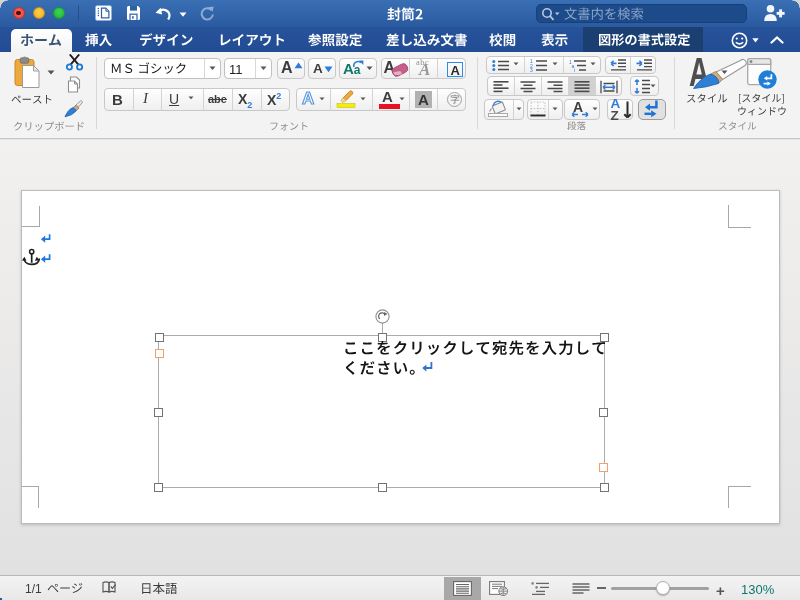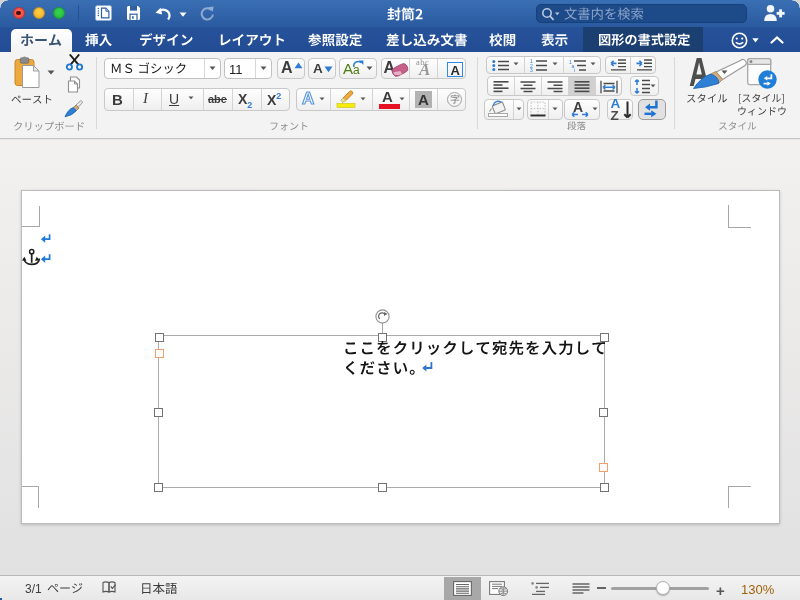--- a/index.html
+++ b/index.html
@@ -156,21 +156,21 @@
 <div class="abs" style="left:281px;top:58.5px;font-size:16px;font-weight:bold;color:#3c3c3c">A</div>
 <svg class="abs" style="left:294px;top:62px" width="9" height="7" viewBox="0 0 9 7">
     <path d="M4.5 0.5 L8.5 6.2 H0.5 z" fill="#2e7cd6"></path>
   </svg>
 <div class="abs" style="left:308px;top:58px;width:28px;height:21px;background:linear-gradient(#fefefe,#f0efef);border:1px solid #c9c8c8;border-radius:4px;"></div>
 <div class="abs" style="left:313px;top:61px;font-size:13.5px;font-weight:bold;color:#3c3c3c">A</div>
 <svg class="abs" style="left:324px;top:66px" width="9" height="7" viewBox="0 0 9 7">
     <path d="M0.5 0.5 H8.5 L4.5 6.2 z" fill="#2e7cd6"></path>
   </svg>
 <div class="abs" style="left:339px;top:58px;width:38px;height:21px;background:linear-gradient(#fefefe,#f0efef);border:1px solid #c9c8c8;border-radius:4px;"></div>
-<div class="abs" style="left:343px;top:60px;font-size:15px;font-weight:normal;color:#4d7c0f">A<span style="font-size:12px">a</span></div>
+<div class="abs" style="left:343px;top:60px;font-size:15px;font-weight:bold;color:#0f766e">A<span style="font-size:12px">a</span></div>
 <svg class="abs" style="left:353px;top:59.5px" width="11" height="8" viewBox="0 0 11 8">
 <path d="M1 7 A4.2 4.2 0 0 1 8 2.8" fill="none" stroke="#2e7cd6" stroke-width="1.5"></path>
 <path d="M5.8 0.4 h4.6 v4.6 z" fill="#2e7cd6"></path>
   </svg>
 <svg class="abs" style="left:366px;top:66px" width="7" height="4" viewBox="0 0 7 4">
     <path d="M0.5 0.5 h6 L3.5 3.94 z" fill="#555"></path>
   </svg>
 <div class="abs" style="left:381px;top:58px;width:85px;height:21px;background:linear-gradient(#fefefe,#f0efef);border:1px solid #c9c8c8;border-radius:4px;"></div>
 <div class="abs" style="left:409px;top:59px;width:1px;height:19px;background:#d4d3d3"></div>
 <div class="abs" style="left:437px;top:59px;width:1px;height:19px;background:#d4d3d3"></div>
@@ -434,21 +434,21 @@
       <path d="M3.4 2.5Q4.3 2.6 5.4 2.6Q6.4 2.7 7.6 2.7Q8.4 2.7 9.2 2.6Q10.0 2.6 10.7 2.6Q11.5 2.5 12.0 2.5V4.3Q11.5 4.3 10.8 4.4Q10.0 4.4 9.2 4.5Q8.4 4.5 7.6 4.5Q6.4 4.5 5.4 4.4Q4.4 4.4 3.4 4.3ZM4.6 9.0Q4.4 9.4 4.4 9.8Q4.3 10.2 4.3 10.6Q4.3 11.4 5.1 11.9Q5.9 12.4 7.6 12.4Q8.7 12.4 9.6 12.3Q10.6 12.2 11.5 12.1Q12.3 11.9 13.0 11.8L13.0 13.7Q12.4 13.8 11.5 14.0Q10.7 14.1 9.7 14.2Q8.8 14.2 7.7 14.2Q6.0 14.2 4.8 13.9Q3.6 13.5 3.0 12.8Q2.4 12.0 2.4 11.0Q2.4 10.3 2.5 9.8Q2.7 9.2 2.8 8.8Z M20.0 2.5Q20.9 2.6 21.9 2.6Q23.0 2.7 24.2 2.7Q24.9 2.7 25.7 2.6Q26.5 2.6 27.3 2.6Q28.0 2.5 28.6 2.5V4.3Q28.1 4.3 27.3 4.4Q26.6 4.4 25.7 4.5Q24.9 4.5 24.2 4.5Q23.0 4.5 22.0 4.4Q20.9 4.4 20.0 4.3ZM21.1 9.0Q21.0 9.4 20.9 9.8Q20.8 10.2 20.8 10.6Q20.8 11.4 21.6 11.9Q22.4 12.4 24.2 12.4Q25.2 12.4 26.2 12.3Q27.2 12.2 28.0 12.1Q28.9 11.9 29.6 11.8L29.6 13.7Q28.9 13.8 28.1 14.0Q27.3 14.1 26.3 14.2Q25.3 14.2 24.2 14.2Q22.5 14.2 21.3 13.9Q20.2 13.5 19.6 12.8Q19.0 12.0 19.0 11.0Q19.0 10.3 19.1 9.8Q19.2 9.2 19.3 8.8Z M40.5 1.3Q40.4 1.7 40.3 2.3Q40.1 3.0 39.8 3.8Q39.5 4.4 39.2 5.1Q38.8 5.7 38.5 6.2Q38.7 6.1 39.0 6.0Q39.4 5.9 39.7 5.9Q40.1 5.9 40.3 5.9Q41.3 5.9 41.9 6.4Q42.6 7.0 42.6 8.0Q42.6 8.3 42.6 8.8Q42.6 9.2 42.6 9.7Q42.6 10.2 42.6 10.7Q42.6 11.1 42.6 11.5H41.0Q41.0 11.2 41.0 10.9Q41.0 10.5 41.0 10.1Q41.0 9.6 41.0 9.2Q41.0 8.9 41.0 8.5Q41.0 7.8 40.6 7.5Q40.2 7.2 39.7 7.2Q39.0 7.2 38.4 7.5Q37.7 7.9 37.2 8.3Q36.9 8.7 36.5 9.1Q36.2 9.5 35.8 10.0L34.3 8.9Q35.3 7.9 36.1 7.0Q36.8 6.1 37.3 5.3Q37.8 4.4 38.1 3.7Q38.4 3.0 38.5 2.4Q38.7 1.7 38.7 1.1ZM34.8 2.8Q35.4 2.8 36.2 2.9Q37.0 2.9 37.5 2.9Q38.6 2.9 39.8 2.9Q41.0 2.8 42.2 2.7Q43.5 2.6 44.6 2.4L44.6 4.0Q43.8 4.2 42.8 4.2Q41.9 4.3 40.9 4.4Q39.9 4.4 39.0 4.5Q38.2 4.5 37.4 4.5Q37.1 4.5 36.7 4.5Q36.2 4.5 35.7 4.4Q35.3 4.4 34.8 4.4ZM47.0 7.0Q46.8 7.0 46.5 7.1Q46.1 7.3 45.8 7.4Q45.5 7.5 45.3 7.6Q44.5 7.9 43.5 8.3Q42.5 8.7 41.4 9.3Q40.6 9.7 40.1 10.0Q39.6 10.4 39.3 10.8Q39.1 11.2 39.1 11.7Q39.1 12.0 39.2 12.3Q39.4 12.5 39.7 12.6Q40.0 12.7 40.4 12.8Q40.9 12.9 41.5 12.9Q42.4 12.9 43.6 12.7Q44.8 12.6 45.8 12.4L45.8 14.2Q45.2 14.3 44.5 14.3Q43.7 14.4 42.9 14.4Q42.1 14.5 41.4 14.5Q40.2 14.5 39.3 14.3Q38.4 14.0 37.8 13.5Q37.3 12.9 37.3 12.0Q37.3 11.2 37.6 10.5Q38.0 9.9 38.6 9.4Q39.1 8.9 39.8 8.5Q40.6 8.0 41.2 7.7Q42.0 7.3 42.6 7.0Q43.2 6.8 43.7 6.5Q44.2 6.3 44.7 6.1Q45.1 5.9 45.5 5.7Q45.9 5.6 46.3 5.4Z M63.5 4.0Q63.3 4.2 63.2 4.5Q63.1 4.8 63.0 5.0Q62.8 5.7 62.4 6.6Q62.1 7.5 61.5 8.4Q61.0 9.4 60.3 10.2Q59.2 11.6 57.7 12.6Q56.2 13.7 54.1 14.6L52.4 13.1Q54.0 12.6 55.1 12.0Q56.2 11.4 57.1 10.7Q58.0 10.0 58.7 9.3Q59.2 8.6 59.7 7.8Q60.1 7.0 60.5 6.3Q60.8 5.5 60.9 4.9H55.6L56.2 3.3Q56.4 3.3 56.9 3.3Q57.4 3.3 58.0 3.3Q58.6 3.3 59.2 3.3Q59.7 3.3 60.2 3.3Q60.6 3.3 60.8 3.3Q61.1 3.3 61.5 3.2Q61.8 3.2 62.0 3.1ZM58.4 1.6Q58.1 1.9 57.9 2.4Q57.6 2.8 57.5 3.0Q57.0 4.0 56.2 4.9Q55.5 5.9 54.5 6.9Q53.6 7.8 52.4 8.6L50.9 7.5Q51.9 6.9 52.7 6.2Q53.4 5.5 54.0 4.8Q54.6 4.2 55.0 3.5Q55.4 2.9 55.7 2.4Q55.9 2.1 56.1 1.7Q56.3 1.3 56.3 0.9Z M78.5 1.7Q78.5 2.0 78.5 2.4Q78.5 2.7 78.5 3.2Q78.5 3.6 78.5 4.1Q78.5 4.7 78.5 5.2Q78.5 5.7 78.5 6.1Q78.5 7.4 78.4 8.3Q78.2 9.3 78.0 10.0Q77.8 10.6 77.5 11.2Q77.2 11.7 76.7 12.2Q76.2 12.8 75.6 13.2Q74.9 13.7 74.2 14.0Q73.6 14.3 73.0 14.4L71.5 12.9Q72.7 12.6 73.6 12.2Q74.5 11.7 75.3 10.9Q75.7 10.5 75.9 10.0Q76.2 9.5 76.3 9.0Q76.4 8.4 76.5 7.7Q76.5 6.9 76.5 6.0Q76.5 5.6 76.5 5.1Q76.5 4.5 76.5 4.0Q76.5 3.5 76.5 3.2Q76.5 2.7 76.5 2.4Q76.5 2.0 76.4 1.7ZM71.3 1.8Q71.3 2.1 71.3 2.4Q71.3 2.6 71.3 3.0Q71.3 3.1 71.3 3.5Q71.3 3.9 71.3 4.4Q71.3 4.9 71.3 5.5Q71.3 6.1 71.3 6.6Q71.3 7.2 71.3 7.6Q71.3 8.0 71.3 8.2Q71.3 8.5 71.3 8.9Q71.3 9.2 71.3 9.5H69.3Q69.3 9.3 69.4 8.9Q69.4 8.5 69.4 8.2Q69.4 8.0 69.4 7.6Q69.4 7.2 69.4 6.6Q69.4 6.1 69.4 5.5Q69.4 4.9 69.4 4.4Q69.4 3.9 69.4 3.5Q69.4 3.1 69.4 3.0Q69.4 2.8 69.4 2.4Q69.4 2.1 69.3 1.8Z M90.5 4.5Q90.6 4.8 90.8 5.2Q90.9 5.7 91.1 6.2Q91.3 6.7 91.5 7.2Q91.7 7.6 91.7 7.9L90.1 8.5Q90.0 8.2 89.9 7.7Q89.7 7.3 89.5 6.8Q89.3 6.3 89.2 5.8Q89.0 5.3 88.8 5.1ZM96.2 5.6Q96.1 5.9 96.0 6.1Q95.9 6.4 95.8 6.6Q95.5 7.8 95.0 9.0Q94.5 10.2 93.7 11.2Q92.6 12.6 91.3 13.5Q89.9 14.5 88.6 15.0L87.1 13.5Q88.0 13.3 88.9 12.8Q89.8 12.4 90.7 11.7Q91.6 11.1 92.2 10.3Q92.7 9.6 93.2 8.7Q93.6 7.9 93.9 6.9Q94.1 5.9 94.2 4.9ZM86.9 5.3Q87.0 5.6 87.2 6.1Q87.4 6.5 87.6 7.0Q87.8 7.6 88.0 8.0Q88.2 8.5 88.3 8.8L86.6 9.5Q86.5 9.2 86.4 8.7Q86.2 8.2 86.0 7.6Q85.7 7.1 85.6 6.6Q85.4 6.2 85.2 5.9Z M113.1 4.0Q113.0 4.2 112.9 4.5Q112.7 4.8 112.6 5.0Q112.4 5.7 112.1 6.6Q111.7 7.5 111.2 8.4Q110.6 9.4 109.9 10.2Q108.8 11.6 107.4 12.6Q105.9 13.7 103.7 14.6L102.1 13.1Q103.6 12.6 104.8 12.0Q105.9 11.4 106.8 10.7Q107.6 10.0 108.3 9.3Q108.9 8.6 109.3 7.8Q109.8 7.0 110.1 6.3Q110.5 5.5 110.6 4.9H105.2L105.9 3.3Q106.1 3.3 106.5 3.3Q107.0 3.3 107.6 3.3Q108.2 3.3 108.8 3.3Q109.4 3.3 109.8 3.3Q110.3 3.3 110.4 3.3Q110.8 3.3 111.1 3.2Q111.5 3.2 111.7 3.1ZM108.0 1.6Q107.8 1.9 107.5 2.4Q107.3 2.8 107.2 3.0Q106.6 4.0 105.9 4.9Q105.1 5.9 104.2 6.9Q103.2 7.8 102.1 8.6L100.5 7.5Q101.5 6.9 102.3 6.2Q103.1 5.5 103.7 4.8Q104.2 4.2 104.7 3.5Q105.1 2.9 105.4 2.4Q105.5 2.1 105.7 1.7Q105.9 1.3 106.0 0.9Z M121.5 1.4Q121.4 1.9 121.4 2.4Q121.3 2.9 121.3 3.3Q121.3 4.0 121.2 4.9Q121.2 5.8 121.2 6.8Q121.1 7.9 121.1 8.8Q121.1 9.8 121.1 10.6Q121.1 11.4 121.4 11.9Q121.7 12.3 122.2 12.5Q122.7 12.7 123.3 12.7Q124.3 12.7 125.1 12.5Q125.9 12.2 126.6 11.8Q127.3 11.3 127.8 10.7Q128.3 10.2 128.7 9.5L130.0 11.1Q129.6 11.6 129.0 12.2Q128.4 12.9 127.6 13.4Q126.8 13.9 125.7 14.3Q124.6 14.6 123.3 14.6Q122.1 14.6 121.2 14.2Q120.3 13.8 119.8 13.0Q119.3 12.2 119.3 10.9Q119.3 10.3 119.3 9.4Q119.3 8.6 119.3 7.7Q119.3 6.8 119.4 6.0Q119.4 5.1 119.4 4.4Q119.4 3.8 119.4 3.3Q119.4 2.8 119.4 2.3Q119.3 1.8 119.2 1.4Z M133.6 3.1Q134.0 3.1 134.4 3.0Q134.8 3.0 135.0 3.0Q135.5 3.0 136.2 2.9Q136.9 2.8 137.8 2.7Q138.7 2.7 139.7 2.6Q140.7 2.5 141.8 2.4Q142.6 2.3 143.4 2.3Q144.2 2.2 144.9 2.2Q145.6 2.1 146.1 2.1L146.1 3.9Q145.7 3.9 145.1 3.9Q144.6 3.9 144.1 4.0Q143.5 4.0 143.1 4.1Q142.4 4.3 141.8 4.8Q141.1 5.3 140.7 5.9Q140.2 6.5 140.0 7.2Q139.7 7.9 139.7 8.6Q139.7 9.4 140.0 10.0Q140.3 10.6 140.8 11.1Q141.3 11.5 141.9 11.8Q142.6 12.1 143.3 12.2Q144.1 12.3 144.9 12.4L144.2 14.3Q143.3 14.2 142.4 14.0Q141.4 13.7 140.6 13.3Q139.8 12.9 139.2 12.3Q138.6 11.6 138.3 10.8Q137.9 10.0 137.9 9.0Q137.9 7.9 138.3 6.9Q138.7 5.9 139.3 5.2Q139.8 4.5 140.4 4.1Q140.0 4.1 139.3 4.2Q138.7 4.3 137.9 4.4Q137.2 4.5 136.4 4.6Q135.7 4.7 135.0 4.8Q134.3 4.9 133.7 5.0Z M155.8 0.5H157.5V2.7H155.8ZM150.0 1.9H163.4V5.0H161.7V3.5H151.7V5.2H150.0ZM158.0 5.4H161.8V6.9H158.0ZM152.4 6.0H155.8V7.4H152.4ZM157.3 5.4H158.9V12.5Q158.9 13.0 159.1 13.2Q159.2 13.3 159.7 13.3Q159.8 13.3 160.0 13.3Q160.3 13.3 160.6 13.3Q160.9 13.3 161.2 13.3Q161.5 13.3 161.6 13.3Q161.9 13.3 162.0 13.1Q162.2 13.0 162.3 12.6Q162.3 12.1 162.4 11.3Q162.6 11.5 163.1 11.7Q163.5 11.9 163.8 12.0Q163.7 13.1 163.5 13.7Q163.3 14.3 162.9 14.6Q162.5 14.8 161.8 14.8Q161.6 14.8 161.4 14.8Q161.2 14.8 160.9 14.8Q160.6 14.8 160.3 14.8Q160.0 14.8 159.8 14.8Q159.5 14.8 159.4 14.8Q158.6 14.8 158.2 14.6Q157.7 14.4 157.5 13.9Q157.3 13.4 157.3 12.6ZM152.8 4.1 154.4 4.5Q153.8 6.3 152.8 7.8Q151.8 9.3 150.5 10.3Q150.4 10.1 150.2 9.9Q150.0 9.7 149.7 9.5Q149.5 9.3 149.3 9.1Q150.5 8.3 151.4 7.0Q152.3 5.6 152.8 4.1ZM155.3 6.0H155.6L155.9 5.9L157.0 6.2Q156.5 8.6 155.7 10.3Q154.8 12.0 153.5 13.2Q152.2 14.4 150.6 15.1Q150.5 14.8 150.3 14.6Q150.2 14.3 150.0 14.1Q149.8 13.8 149.6 13.7Q151.1 13.1 152.3 12.1Q153.4 11.1 154.2 9.6Q155.0 8.1 155.3 6.2ZM151.0 9.1 152.1 8.1Q152.5 8.3 153.0 8.7Q153.5 9.0 153.9 9.4Q154.3 9.7 154.5 10.1L153.4 11.2Q153.2 10.9 152.8 10.5Q152.4 10.1 151.9 9.7Q151.4 9.4 151.0 9.1ZM161.2 5.4H162.8Q162.8 5.4 162.7 5.6Q162.7 5.8 162.7 6.0Q162.7 7.4 162.7 8.3Q162.7 9.2 162.6 9.7Q162.5 10.1 162.4 10.3Q162.2 10.6 162.0 10.7Q161.8 10.8 161.5 10.9Q161.2 10.9 160.8 10.9Q160.4 10.9 160.0 10.9Q160.0 10.6 159.9 10.1Q159.8 9.7 159.6 9.4Q159.9 9.5 160.2 9.5Q160.5 9.5 160.6 9.5Q160.8 9.5 160.9 9.5Q161.0 9.4 161.0 9.3Q161.1 9.2 161.1 8.8Q161.2 8.5 161.2 7.7Q161.2 6.9 161.2 5.6Z M174.4 8.2H176.0V12.6Q176.0 13.0 176.1 13.1Q176.3 13.2 176.6 13.2Q176.7 13.2 176.9 13.2Q177.1 13.2 177.4 13.2Q177.6 13.2 177.8 13.2Q178.1 13.2 178.2 13.2Q178.4 13.2 178.5 13.0Q178.7 12.9 178.7 12.4Q178.8 11.9 178.8 11.0Q179.0 11.1 179.3 11.3Q179.5 11.4 179.8 11.5Q180.1 11.6 180.3 11.7Q180.2 12.9 180.0 13.5Q179.8 14.2 179.4 14.5Q179.0 14.7 178.3 14.7Q178.2 14.7 177.9 14.7Q177.7 14.7 177.4 14.7Q177.0 14.7 176.8 14.7Q176.5 14.7 176.4 14.7Q175.6 14.7 175.1 14.6Q174.7 14.4 174.5 13.9Q174.4 13.4 174.4 12.6ZM166.4 7.0H180.2V8.6H166.4ZM168.9 2.7H179.0V4.3H168.9ZM170.2 8.2H171.9Q171.8 9.4 171.6 10.4Q171.3 11.4 170.8 12.3Q170.3 13.1 169.5 13.8Q168.6 14.6 167.2 15.1Q167.1 14.8 166.9 14.6Q166.7 14.3 166.5 14.0Q166.3 13.8 166.1 13.6Q167.4 13.2 168.2 12.7Q168.9 12.1 169.3 11.4Q169.7 10.7 169.9 9.9Q170.1 9.1 170.2 8.2ZM169.0 0.8 170.7 1.1Q170.5 2.0 170.1 3.0Q169.8 4.0 169.3 4.9Q168.9 5.8 168.3 6.5Q168.2 6.4 167.9 6.2Q167.6 6.1 167.4 5.9Q167.1 5.8 166.9 5.7Q167.4 5.1 167.8 4.2Q168.2 3.4 168.5 2.5Q168.8 1.6 169.0 0.8ZM172.4 0.5H174.1V7.5H172.4Z M189.5 1.3Q189.4 1.7 189.2 2.3Q189.1 3.0 188.7 3.8Q188.5 4.4 188.1 5.1Q187.8 5.7 187.4 6.2Q187.7 6.1 188.0 6.0Q188.3 5.9 188.7 5.9Q189.0 5.9 189.3 5.9Q190.2 5.9 190.9 6.4Q191.5 7.0 191.5 8.0Q191.5 8.3 191.5 8.8Q191.5 9.2 191.5 9.7Q191.6 10.2 191.6 10.7Q191.6 11.1 191.6 11.5H189.9Q189.9 11.2 190.0 10.9Q190.0 10.5 190.0 10.1Q190.0 9.6 190.0 9.2Q190.0 8.9 190.0 8.5Q190.0 7.8 189.6 7.5Q189.2 7.2 188.7 7.2Q188.0 7.2 187.3 7.5Q186.6 7.9 186.2 8.3Q185.8 8.7 185.5 9.1Q185.1 9.5 184.7 10.0L183.3 8.9Q184.3 7.9 185.0 7.0Q185.8 6.1 186.3 5.3Q186.8 4.4 187.1 3.7Q187.3 3.0 187.5 2.4Q187.6 1.7 187.6 1.1ZM183.8 2.8Q184.4 2.8 185.2 2.9Q185.9 2.9 186.5 2.9Q187.5 2.9 188.7 2.9Q189.9 2.8 191.2 2.7Q192.4 2.6 193.5 2.4L193.5 4.0Q192.7 4.2 191.8 4.2Q190.8 4.3 189.9 4.4Q188.9 4.4 188.0 4.5Q187.1 4.5 186.4 4.5Q186.1 4.5 185.6 4.5Q185.2 4.5 184.7 4.4Q184.2 4.4 183.8 4.4ZM195.9 7.0Q195.7 7.0 195.4 7.1Q195.1 7.3 194.8 7.4Q194.5 7.5 194.2 7.6Q193.5 7.9 192.4 8.3Q191.4 8.7 190.3 9.3Q189.6 9.7 189.1 10.0Q188.6 10.4 188.3 10.8Q188.0 11.2 188.0 11.7Q188.0 12.0 188.2 12.3Q188.3 12.5 188.6 12.6Q188.9 12.7 189.4 12.8Q189.8 12.9 190.4 12.9Q191.4 12.9 192.6 12.7Q193.8 12.6 194.8 12.4L194.7 14.2Q194.2 14.3 193.4 14.3Q192.7 14.4 191.9 14.4Q191.1 14.5 190.4 14.5Q189.2 14.5 188.2 14.3Q187.3 14.0 186.8 13.5Q186.2 12.9 186.2 12.0Q186.2 11.2 186.6 10.5Q186.9 9.9 187.5 9.4Q188.1 8.9 188.8 8.5Q189.5 8.0 190.2 7.7Q190.9 7.3 191.5 7.0Q192.1 6.8 192.6 6.5Q193.2 6.3 193.6 6.1Q194.1 5.9 194.5 5.7Q194.8 5.6 195.2 5.4Z M202.1 1.4H206.5V3.1H202.1ZM205.7 1.4H207.4Q207.4 2.1 207.5 3.1Q207.6 4.0 207.8 5.1Q208.0 6.1 208.4 7.2Q208.8 8.4 209.5 9.5Q210.1 10.6 211.2 11.6Q212.2 12.6 213.7 13.5Q213.5 13.6 213.2 13.9Q213.0 14.2 212.7 14.4Q212.5 14.7 212.3 14.9Q210.8 14.0 209.8 12.9Q208.7 11.8 208.0 10.5Q207.2 9.3 206.8 8.0Q206.3 6.7 206.1 5.5Q205.9 4.3 205.8 3.2Q205.7 2.2 205.7 1.4ZM205.1 4.7 207.0 5.0Q206.5 7.4 205.6 9.2Q204.7 11.1 203.5 12.5Q202.2 14.0 200.6 15.0Q200.4 14.8 200.2 14.5Q199.9 14.3 199.6 14.0Q199.3 13.8 199.1 13.6Q201.5 12.3 203.0 10.1Q204.5 7.8 205.1 4.7Z M216.3 3.8H228.3V5.5H216.3ZM227.6 3.8H229.3Q229.3 3.8 229.3 3.9Q229.3 4.1 229.3 4.3Q229.3 4.5 229.3 4.6Q229.2 6.9 229.0 8.6Q228.9 10.3 228.8 11.4Q228.6 12.4 228.4 13.1Q228.2 13.7 228.0 14.0Q227.6 14.4 227.3 14.6Q226.9 14.7 226.4 14.8Q226.0 14.9 225.3 14.9Q224.7 14.9 223.9 14.8Q223.9 14.5 223.8 14.0Q223.6 13.5 223.4 13.1Q224.1 13.2 224.8 13.2Q225.4 13.2 225.7 13.2Q226.0 13.2 226.1 13.1Q226.3 13.1 226.4 12.9Q226.6 12.7 226.8 12.2Q227.0 11.6 227.1 10.5Q227.3 9.5 227.4 7.9Q227.5 6.3 227.6 4.1ZM221.2 0.5H223.0V3.6Q223.0 4.7 222.9 5.8Q222.8 7.0 222.5 8.3Q222.1 9.5 221.5 10.7Q220.9 11.9 219.8 13.0Q218.8 14.1 217.2 15.1Q217.0 14.9 216.8 14.6Q216.6 14.3 216.3 14.1Q216.1 13.9 215.9 13.7Q217.3 12.9 218.3 11.9Q219.3 10.9 219.9 9.9Q220.4 8.8 220.7 7.7Q221.0 6.6 221.1 5.6Q221.2 4.5 221.2 3.6Z M237.3 1.4Q237.3 1.9 237.2 2.4Q237.2 2.9 237.1 3.3Q237.1 4.0 237.1 4.9Q237.0 5.8 237.0 6.8Q237.0 7.9 237.0 8.8Q236.9 9.8 236.9 10.6Q236.9 11.4 237.2 11.9Q237.5 12.3 238.0 12.5Q238.6 12.7 239.2 12.7Q240.2 12.7 241.0 12.5Q241.8 12.2 242.5 11.8Q243.1 11.3 243.6 10.7Q244.2 10.2 244.6 9.5L245.8 11.1Q245.5 11.6 244.9 12.2Q244.3 12.9 243.4 13.4Q242.6 13.9 241.5 14.3Q240.5 14.6 239.2 14.6Q238.0 14.6 237.0 14.2Q236.1 13.8 235.6 13.0Q235.1 12.2 235.1 10.9Q235.1 10.3 235.1 9.4Q235.1 8.6 235.2 7.7Q235.2 6.8 235.2 6.0Q235.2 5.1 235.2 4.4Q235.3 3.8 235.3 3.3Q235.3 2.8 235.2 2.3Q235.2 1.8 235.1 1.4Z M249.4 3.1Q249.9 3.1 250.3 3.0Q250.7 3.0 250.9 3.0Q251.4 3.0 252.1 2.9Q252.8 2.8 253.6 2.7Q254.5 2.7 255.5 2.6Q256.5 2.5 257.6 2.4Q258.4 2.3 259.2 2.3Q260.0 2.2 260.7 2.2Q261.4 2.1 261.9 2.1L262.0 3.9Q261.5 3.9 261.0 3.9Q260.4 3.9 259.9 4.0Q259.4 4.0 259.0 4.1Q258.2 4.3 257.6 4.8Q257.0 5.3 256.5 5.9Q256.1 6.5 255.8 7.2Q255.6 7.9 255.6 8.6Q255.6 9.4 255.9 10.0Q256.2 10.6 256.6 11.1Q257.1 11.5 257.8 11.8Q258.4 12.1 259.2 12.2Q259.9 12.3 260.7 12.4L260.1 14.3Q259.1 14.2 258.2 14.0Q257.3 13.7 256.5 13.3Q255.7 12.9 255.1 12.3Q254.5 11.6 254.1 10.8Q253.8 10.0 253.8 9.0Q253.8 7.9 254.2 6.9Q254.5 5.9 255.1 5.2Q255.7 4.5 256.3 4.1Q255.8 4.1 255.2 4.2Q254.5 4.3 253.8 4.4Q253.0 4.5 252.3 4.6Q251.5 4.7 250.8 4.8Q250.1 4.9 249.6 5.0Z" fill="#151515"></path>
     </svg></div>
 <div style="position:absolute;left:343px;top:360px;line-height:0"><svg width="83" height="20" viewBox="0 0 83 20">
       <path d="M11.2 2.4Q10.9 2.6 10.6 2.9Q10.2 3.2 10.0 3.4Q9.6 3.7 9.0 4.2Q8.5 4.6 7.9 5.1Q7.3 5.6 6.7 6.0Q6.2 6.4 5.8 6.8Q5.4 7.2 5.2 7.4Q5.1 7.6 5.2 7.9Q5.4 8.1 5.8 8.5Q6.2 8.8 6.7 9.2Q7.3 9.7 7.9 10.2Q8.5 10.7 9.2 11.3Q9.8 11.8 10.5 12.3Q11.1 12.9 11.5 13.4L9.9 14.8Q9.3 14.2 8.7 13.5Q8.3 13.1 7.7 12.6Q7.1 12.0 6.5 11.5Q5.8 10.9 5.1 10.3Q4.5 9.8 3.9 9.3Q3.2 8.7 3.0 8.1Q2.8 7.6 3.0 7.1Q3.3 6.6 4.1 6.0Q4.5 5.6 5.1 5.1Q5.7 4.6 6.4 4.1Q7.0 3.6 7.6 3.1Q8.1 2.6 8.5 2.2Q8.8 1.9 9.1 1.5Q9.5 1.2 9.6 1.0Z M23.3 1.5Q23.2 1.8 23.1 2.2Q23.0 2.7 23.0 2.9Q22.9 3.4 22.7 4.2Q22.6 4.9 22.4 5.8Q22.2 6.6 22.0 7.4Q21.8 8.2 21.5 9.2Q21.2 10.1 20.9 11.1Q20.5 12.1 20.2 13.0Q19.8 13.9 19.5 14.6L17.6 13.9Q17.9 13.3 18.3 12.5Q18.7 11.6 19.0 10.6Q19.4 9.7 19.7 8.7Q20.0 7.8 20.2 6.9Q20.4 6.4 20.5 5.8Q20.7 5.2 20.8 4.7Q20.9 4.1 21.0 3.6Q21.1 3.2 21.1 2.8Q21.2 2.4 21.2 2.0Q21.2 1.6 21.2 1.3ZM19.5 3.9Q20.4 3.9 21.4 3.8Q22.4 3.7 23.5 3.5Q24.5 3.4 25.5 3.1V4.9Q24.6 5.1 23.5 5.2Q22.4 5.4 21.4 5.5Q20.3 5.6 19.5 5.6Q18.9 5.6 18.5 5.6Q18.0 5.5 17.6 5.5L17.6 3.8Q18.2 3.8 18.6 3.9Q19.0 3.9 19.5 3.9ZM24.4 6.2Q25.0 6.1 25.8 6.1Q26.6 6.1 27.3 6.1Q28.0 6.1 28.7 6.1Q29.3 6.1 30.0 6.2L30.0 7.9Q29.4 7.8 28.7 7.7Q28.0 7.7 27.3 7.7Q26.5 7.7 25.8 7.7Q25.1 7.7 24.4 7.8ZM25.1 10.1Q25.0 10.4 24.9 10.8Q24.8 11.1 24.8 11.4Q24.8 11.6 24.9 11.9Q25.0 12.1 25.3 12.3Q25.5 12.5 26.0 12.6Q26.4 12.6 27.1 12.6Q27.9 12.6 28.7 12.6Q29.5 12.5 30.3 12.3L30.2 14.1Q29.6 14.2 28.8 14.3Q28.0 14.3 27.1 14.3Q25.2 14.3 24.2 13.7Q23.1 13.1 23.1 11.9Q23.1 11.4 23.2 10.9Q23.3 10.4 23.4 9.9ZM28.4 2.0Q28.6 2.2 28.8 2.6Q29.0 3.0 29.2 3.4Q29.4 3.8 29.6 4.1L28.5 4.6Q28.3 4.3 28.1 3.9Q27.9 3.5 27.7 3.1Q27.5 2.7 27.2 2.4ZM30.2 1.3Q30.4 1.6 30.6 2.0Q30.8 2.4 31.1 2.7Q31.3 3.1 31.4 3.4L30.3 3.9Q30.1 3.4 29.7 2.8Q29.4 2.2 29.0 1.7Z M41.0 2.6Q40.9 2.4 40.8 2.0Q40.7 1.6 40.6 1.3L42.4 1.1Q42.5 1.6 42.7 2.2Q42.9 2.8 43.0 3.3Q43.2 3.9 43.4 4.4Q43.8 5.4 44.3 6.3Q44.8 7.3 45.2 7.9Q45.4 8.1 45.6 8.4Q45.8 8.6 46.0 8.8L45.1 10.1Q44.8 10.0 44.3 9.9Q43.8 9.9 43.3 9.8Q42.7 9.8 42.1 9.7Q41.6 9.6 41.1 9.6L41.2 8.1Q41.6 8.2 42.1 8.2Q42.5 8.3 42.9 8.3Q43.3 8.3 43.6 8.3Q43.3 7.9 43.0 7.3Q42.6 6.7 42.3 6.0Q42.0 5.4 41.8 4.7Q41.5 4.1 41.3 3.5Q41.2 3.0 41.0 2.6ZM35.4 3.5Q36.8 3.7 38.0 3.7Q39.3 3.8 40.4 3.8Q41.5 3.7 42.4 3.6Q43.1 3.5 43.8 3.4Q44.4 3.3 45.1 3.2Q45.8 3.0 46.4 2.8L46.6 4.6Q46.1 4.7 45.5 4.8Q44.8 5.0 44.2 5.1Q43.6 5.2 43.0 5.2Q41.4 5.4 39.6 5.4Q37.7 5.5 35.4 5.3ZM38.3 8.7Q37.9 9.2 37.7 9.8Q37.5 10.3 37.5 10.8Q37.5 11.8 38.4 12.3Q39.3 12.7 40.9 12.7Q42.2 12.7 43.2 12.6Q44.2 12.5 45.0 12.4L44.9 14.1Q44.3 14.2 43.2 14.4Q42.2 14.5 40.8 14.5Q39.3 14.5 38.1 14.1Q37.0 13.7 36.4 12.9Q35.8 12.2 35.8 11.1Q35.8 10.4 36.0 9.7Q36.2 9.1 36.5 8.3Z M53.5 2.6Q53.5 2.9 53.4 3.2Q53.4 3.6 53.4 3.9Q53.3 4.2 53.3 4.4Q53.3 4.9 53.3 5.5Q53.4 6.0 53.4 6.6Q53.4 7.2 53.4 7.8Q53.6 9.0 53.8 9.9Q54.0 10.7 54.4 11.2Q54.7 11.7 55.2 11.7Q55.5 11.7 55.8 11.4Q56.0 11.2 56.2 10.7Q56.5 10.2 56.7 9.7Q56.8 9.1 57.0 8.6L58.3 10.3Q57.8 11.6 57.3 12.4Q56.8 13.2 56.3 13.6Q55.8 13.9 55.2 13.9Q54.4 13.9 53.7 13.4Q52.9 12.8 52.4 11.6Q51.9 10.3 51.7 8.3Q51.6 7.6 51.6 6.8Q51.5 6.0 51.5 5.3Q51.5 4.6 51.5 4.1Q51.5 3.8 51.5 3.4Q51.5 2.9 51.4 2.6ZM61.4 3.0Q61.8 3.5 62.2 4.3Q62.6 5.0 62.9 5.9Q63.3 6.7 63.5 7.6Q63.8 8.5 63.9 9.4Q64.1 10.2 64.2 10.9L62.3 11.7Q62.3 10.7 62.0 9.6Q61.8 8.5 61.5 7.4Q61.2 6.3 60.7 5.3Q60.2 4.3 59.6 3.6Z M69.2 9.8Q69.9 9.8 70.4 10.1Q71.0 10.5 71.3 11.0Q71.7 11.6 71.7 12.3Q71.7 13.0 71.3 13.5Q71.0 14.1 70.4 14.4Q69.9 14.7 69.2 14.7Q68.5 14.7 68.0 14.4Q67.4 14.1 67.1 13.5Q66.7 13.0 66.7 12.3Q66.7 11.6 67.1 11.0Q67.4 10.5 68.0 10.1Q68.5 9.8 69.2 9.8ZM69.2 13.7Q69.8 13.7 70.2 13.3Q70.6 12.9 70.6 12.3Q70.6 11.9 70.5 11.6Q70.3 11.2 69.9 11.0Q69.6 10.8 69.2 10.8Q68.8 10.8 68.5 11.0Q68.2 11.2 68.0 11.6Q67.8 11.9 67.8 12.3Q67.8 12.7 68.0 13.0Q68.2 13.3 68.5 13.5Q68.8 13.7 69.2 13.7Z" fill="#151515"></path>
     </svg></div>
 <svg class="abs" style="left:421px;top:362px" width="12" height="11" viewBox="0 0 12 11">
 <path d="M10.4 0 V6 H3.6" stroke="#2e75cf" stroke-width="1.8" fill="none"></path>
 <path d="M5.4 2.6 L1.2 6 L5.4 9.4 Z" fill="#2e75cf"></path>
   </svg>
 <div class="abs" style="left:0;top:575px;width:800px;height:25px;background:linear-gradient(#f4f3f3,#e9e8e8);border-top:1px solid #b9b8b8"></div>
-<div class="abs" style="left:25px;top:582px;font-size:12px;color:#3c3c3c">3/1</div>
+<div class="abs" style="left:25px;top:582px;font-size:12px;color:#3c3c3c">1/1</div>
 <div style="position:absolute;left:46.5px;top:581.5px;line-height:0"><svg width="36" height="16" viewBox="0 0 36 16">
       <path d="M8.5 3.4Q8.5 3.7 8.7 4.0Q9.0 4.2 9.3 4.2Q9.7 4.2 10.0 4.0Q10.2 3.7 10.2 3.4Q10.2 3.0 10.0 2.7Q9.7 2.5 9.3 2.5Q9.0 2.5 8.7 2.7Q8.5 3.0 8.5 3.4ZM7.9 3.4Q7.9 3.0 8.1 2.6Q8.3 2.3 8.6 2.1Q8.9 1.9 9.3 1.9Q9.7 1.9 10.1 2.1Q10.4 2.3 10.6 2.6Q10.8 3.0 10.8 3.4Q10.8 3.8 10.6 4.1Q10.4 4.4 10.1 4.6Q9.7 4.8 9.3 4.8Q8.9 4.8 8.6 4.6Q8.3 4.4 8.1 4.1Q7.9 3.8 7.9 3.4ZM0.6 7.4Q0.9 7.2 1.1 7.0Q1.3 6.8 1.5 6.6Q1.7 6.4 2.0 6.1Q2.3 5.7 2.6 5.3Q2.9 4.9 3.3 4.5Q3.6 4.1 3.9 3.8Q4.3 3.2 4.8 3.2Q5.3 3.1 5.9 3.7Q6.2 4.0 6.7 4.5Q7.1 4.9 7.6 5.4Q8.0 5.8 8.3 6.2Q8.7 6.6 9.3 7.2Q9.8 7.7 10.3 8.3Q10.8 8.9 11.3 9.4L10.4 10.2Q10.0 9.7 9.5 9.1Q9.1 8.6 8.6 8.1Q8.1 7.5 7.8 7.1Q7.5 6.8 7.2 6.4Q6.9 6.1 6.5 5.7Q6.2 5.4 5.9 5.1Q5.6 4.8 5.4 4.6Q5.1 4.3 4.9 4.3Q4.7 4.3 4.3 4.7Q4.1 5.0 3.9 5.3Q3.6 5.7 3.3 6.1Q3.0 6.4 2.7 6.8Q2.4 7.1 2.2 7.4Q2.0 7.6 1.9 7.9Q1.7 8.1 1.5 8.3Z M13.2 5.4Q13.4 5.4 13.7 5.4Q13.9 5.4 14.2 5.4Q14.6 5.4 14.9 5.4Q15.1 5.4 15.5 5.4Q15.9 5.4 16.4 5.4Q17.0 5.4 17.6 5.4Q18.2 5.4 18.8 5.4Q19.4 5.4 19.9 5.4Q20.5 5.4 20.9 5.4Q21.3 5.4 21.5 5.4Q21.9 5.4 22.2 5.4Q22.6 5.4 22.8 5.4V6.5Q22.6 6.5 22.2 6.5Q21.9 6.5 21.5 6.5Q21.3 6.5 20.9 6.5Q20.5 6.5 19.9 6.5Q19.4 6.5 18.8 6.5Q18.2 6.5 17.6 6.5Q17.0 6.5 16.4 6.5Q15.9 6.5 15.5 6.5Q15.1 6.5 14.9 6.5Q14.4 6.5 14.0 6.5Q13.5 6.5 13.2 6.5Z M32.6 1.6Q32.7 1.8 33.0 2.1Q33.2 2.5 33.4 2.8Q33.6 3.2 33.7 3.5L33.0 3.8Q32.9 3.5 32.7 3.1Q32.5 2.8 32.3 2.5Q32.1 2.2 31.9 1.9ZM34.2 1.0Q34.3 1.2 34.5 1.6Q34.7 1.9 35.0 2.2Q35.2 2.6 35.3 2.9L34.6 3.2Q34.5 2.9 34.3 2.5Q34.1 2.2 33.9 1.9Q33.7 1.6 33.5 1.3ZM27.5 1.4Q27.7 1.6 28.1 1.8Q28.5 2.0 28.8 2.3Q29.2 2.5 29.5 2.8Q29.9 3.0 30.1 3.1L29.5 3.9Q29.3 3.8 29.0 3.5Q28.6 3.3 28.3 3.1Q27.9 2.8 27.5 2.6Q27.2 2.4 26.9 2.2ZM25.7 10.0Q26.3 9.9 27.0 9.7Q27.7 9.5 28.4 9.2Q29.1 9.0 29.7 8.6Q30.7 8.0 31.5 7.3Q32.4 6.6 33.1 5.8Q33.8 5.1 34.2 4.2L34.8 5.2Q34.0 6.4 32.8 7.5Q31.6 8.6 30.2 9.5Q29.6 9.8 28.9 10.1Q28.2 10.4 27.5 10.6Q26.8 10.9 26.2 11.0ZM25.7 4.1Q25.9 4.3 26.3 4.5Q26.7 4.7 27.0 4.9Q27.4 5.2 27.8 5.4Q28.1 5.6 28.3 5.7L27.7 6.6Q27.5 6.4 27.2 6.2Q26.9 6.0 26.5 5.7Q26.1 5.5 25.8 5.3Q25.4 5.1 25.1 4.9Z" fill="#3c3c3c"></path>
     </svg></div>
 <svg class="abs" style="left:102px;top:581px" width="15" height="13" viewBox="0 0 15 13">
 <path d="M1 1.5 Q4 0.3 7 1.5 V11 Q4 9.8 1 11 Z" fill="none" stroke="#555" stroke-width="1.1"></path>
 <path d="M13 1.5 Q10 0.3 7 1.5 V11 Q10 9.8 13 11 Z" fill="none" stroke="#555" stroke-width="1.1"></path>
 <path d="M8.8 5.5 l1.6 1.8 L13.6 3.6" stroke="#555" stroke-width="1.2" fill="none"></path>
 </svg>
 <div style="position:absolute;left:140px;top:581.5px;line-height:0"><svg width="38" height="16" viewBox="0 0 38 16">
       <path d="M2.2 1.3H10.4V11.8H9.4V2.3H3.2V11.9H2.2ZM2.8 5.7H9.8V6.6H2.8ZM2.8 10.1H9.8V11.0H2.8Z M13.3 3.1H24.2V4.1H13.3ZM15.8 8.7H21.6V9.7H15.8ZM18.2 0.5H19.2V12.0H18.2ZM18.0 3.4 18.8 3.7Q18.2 5.1 17.4 6.3Q16.6 7.5 15.6 8.4Q14.6 9.4 13.6 10.0Q13.5 9.9 13.4 9.8Q13.2 9.6 13.1 9.5Q13.0 9.3 12.9 9.3Q13.7 8.8 14.4 8.2Q15.2 7.6 15.8 6.8Q16.5 6.1 17.0 5.2Q17.6 4.3 18.0 3.4ZM19.5 3.5Q20.0 4.7 20.8 5.8Q21.6 6.9 22.6 7.8Q23.6 8.7 24.7 9.2Q24.5 9.3 24.4 9.4Q24.3 9.6 24.1 9.7Q24.0 9.9 23.9 10.0Q22.8 9.4 21.9 8.4Q20.9 7.5 20.1 6.3Q19.3 5.1 18.7 3.8Z M31.0 7.5H36.3V11.9H35.4V8.4H31.9V12.0H31.0ZM30.7 3.1H35.9V6.1H35.0V3.9H30.7ZM32.5 1.3 33.4 1.4Q33.3 2.1 33.1 3.0Q33.0 3.9 32.8 4.7Q32.7 5.5 32.5 6.1H31.6Q31.7 5.7 31.9 5.1Q32.0 4.5 32.1 3.8Q32.2 3.1 32.3 2.5Q32.4 1.8 32.5 1.3ZM30.5 1.0H36.6V1.8H30.5ZM30.1 5.7H37.0V6.5H30.1ZM31.4 10.6H35.9V11.4H31.4ZM26.1 4.4H29.6V5.1H26.1ZM26.1 0.9H29.6V1.7H26.1ZM26.1 6.1H29.6V6.8H26.1ZM25.5 2.6H30.0V3.4H25.5ZM26.5 7.8H29.6V11.4H26.5V10.6H28.8V8.6H26.5ZM26.1 7.8H26.9V12.0H26.1Z" fill="#3c3c3c"></path>
@@ -472,15 +472,15 @@
 <path d="M5 9.4 h9" stroke="#666" stroke-width="1.3"></path>
 <path d="M1 12.4 h13" stroke="#666" stroke-width="1.3"></path>
 </svg>
 <svg class="abs" style="left:572px;top:583px" width="18" height="11" viewBox="0 0 18 11">
 <path d="M0.5 1 h17 M0.5 4 h17 M0.5 7 h17 M0.5 10 h11" stroke="#666" stroke-width="1.4"></path>
 </svg>
 <div class="abs" style="left:597px;top:586.5px;width:9px;height:2.4px;background:#666"></div>
 <div class="abs" style="left:611px;top:586.8px;width:98px;height:2.8px;border-radius:2px;background:#a2a1a1"></div>
 <div class="abs" style="left:656px;top:580.5px;width:14px;height:14px;border-radius:50%;background:#fdfdfd;border:1px solid #b0afaf;box-shadow:0 1px 1.5px rgba(0,0,0,0.25)"></div>
 <div class="abs" style="left:716px;top:582px;width:10px;height:11px;color:#555;font-size:15px;font-weight:bold">+</div>
-<div class="abs" style="left:741px;top:582px;font-size:13px;color:#a16207">130%</div>
+<div class="abs" style="left:741px;top:582px;font-size:13px;color:#0f766e">130%</div>
 <div class="abs" style="left:0;top:598px;width:2px;height:2px;background:#2458aa"></div>
 <div class="abs" style="left:0;top:0;width:8px;height:8px;background:radial-gradient(circle at 8px 8px, rgba(0,0,0,0) 7.2px, #d4d4d4 7.8px)"></div>
 <div class="abs" style="left:792px;top:0;width:8px;height:8px;background:radial-gradient(circle at 0 8px, rgba(0,0,0,0) 7.2px, #d4d4d4 7.8px)"></div>
 </body></html>

